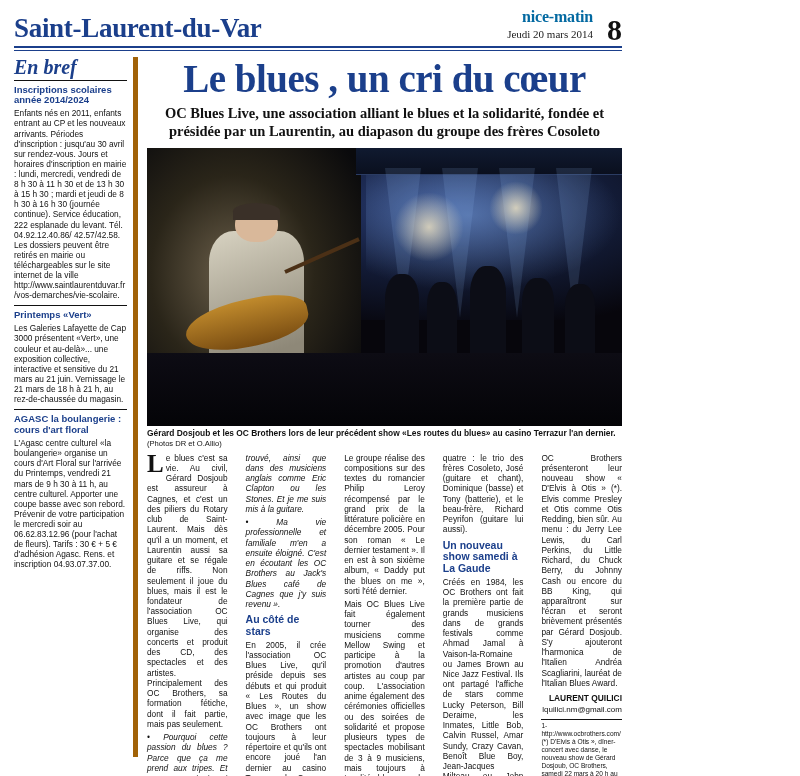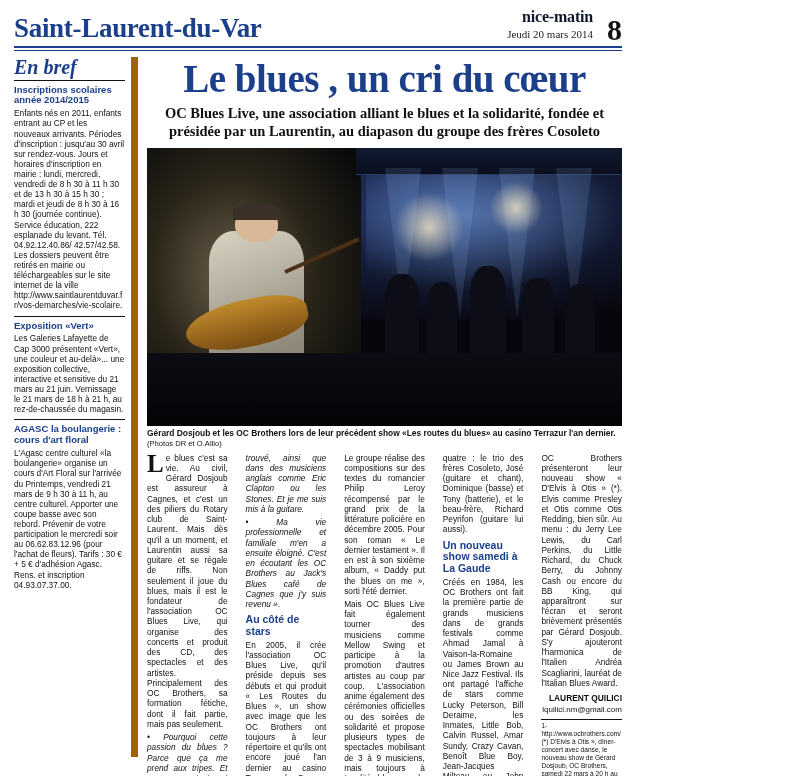--- a/index.html
+++ b/index.html
@@ -38,21 +38,21 @@
   }
   .masthead-dateblock{
     text-align:right;
     line-height:1.15;
     padding-bottom:3px;
   }
   .brand{
     font-family:"Liberation Serif", serif;
     font-weight:bold;
     font-size:16px;
-    color:#0f172a;
+    color:#0369a1;
     letter-spacing:-0.2px;
   }
   .issue-date{
     font-size:11px;color:#222;margin-top:2px;
   }
   .page-number{
     font-family:"Liberation Serif", serif;
     font-weight:bold;
     font-size:30px;
     color:#111;
@@ -69,21 +69,21 @@
   .body-wrap{
     display:flex;
     margin-top:6px;
     height:700px;
   }
 
   
   .rail{
     width:124px;
     flex:0 0 124px;
-    border-right:7px solid #a16207;
+    border-right:5px solid #a16207;
     padding-right:6px;
     box-sizing:border-box;
   }
   .enbref{
     font-family:"Liberation Serif", serif;
     font-style:italic;
     font-weight:bold;
     font-size:20px;
     color:#1b3f8b;
     line-height:1;
@@ -290,25 +290,25 @@
     </div>
   </div>
   <div class="rule-thin"></div>
 
   <div class="body-wrap">
 
     <div class="rail">
       <div class="enbref">En bref</div>
       <div class="rail-rule"></div>
 
-      <h3>Inscriptions scolaires année 2014/2015</h3>
+      <h3>Inscriptions scolaires année 2014/2024</h3>
       <p>Enfants nés en 2011, enfants entrant au CP et les nouveaux arrivants. Périodes d'inscription : jusqu'au 30 avril sur rendez-vous. Jours et horaires d'inscription en mairie : lundi, mercredi, vendredi de 8 h 30 à 11 h 30 et de 13 h 30 à 15 h 30 ; mardi et jeudi de 8 h 30 à 16 h 30 (journée continue). Service éducation, 222 esplanade du levant. Tél. 04.92.12.40.86/ 42.57/42.58. Les dossiers peuvent être retirés en mairie ou téléchargeables sur le site internet de la ville http://www.saintlaurentduvar.fr/vos-demarches/vie-scolaire.</p>
 
       <div class="sep"></div>
-      <h3>Exposition «Vert»</h3>
+      <h3>Printemps «Vert»</h3>
       <p>Les Galeries Lafayette de Cap 3000 présentent «Vert», une couleur et au-delà»... une exposition collective, interactive et sensitive du 21 mars au 21 juin. Vernissage le 21 mars de 18 h à 21 h, au rez-de-chaussée du magasin.</p>
 
       <div class="sep"></div>
       <h3>AGASC la boulangerie : cours d'art floral</h3>
       <p>L'Agasc centre culturel «la boulangerie» organise un cours d'Art Floral sur l'arrivée du Printemps, vendredi 21 mars de 9 h 30 à 11 h, au centre culturel. Apporter une coupe basse avec son rebord. Prévenir de votre participation le mercredi soir au 06.62.83.12.96 (pour l'achat de fleurs). Tarifs : 30 € + 5 € d'adhésion Agasc. Rens. et inscription 04.93.07.37.00.</p>
     </div>
 
     <div class="main">
       <div class="headline">Le blues , un cri du cœur</div>
       <div class="standfirst">OC Blues Live, une association alliant le blues et la solidarité, fondée et présidée par un Laurentin, au diapason du groupe des frères Cosoleto</div>

